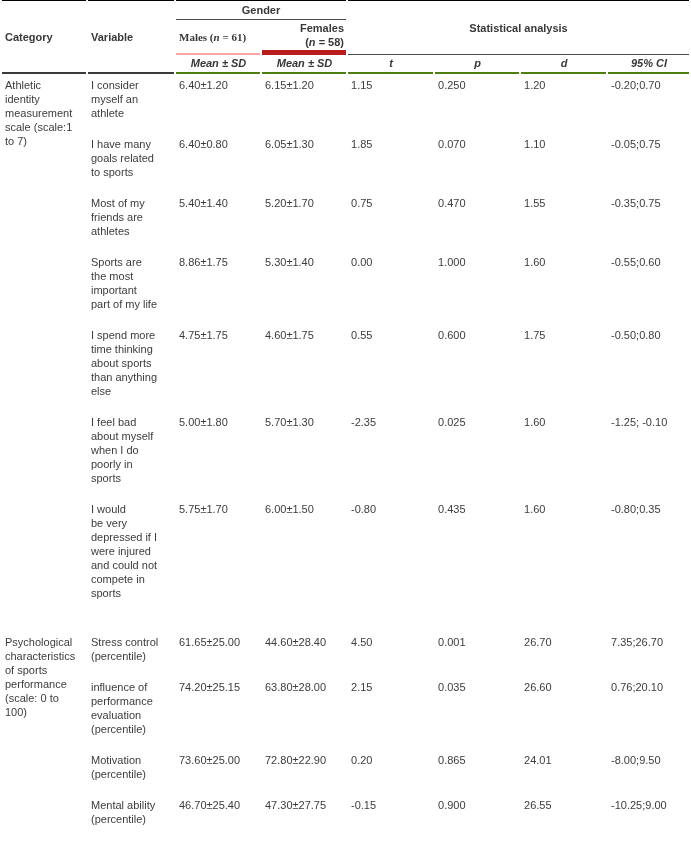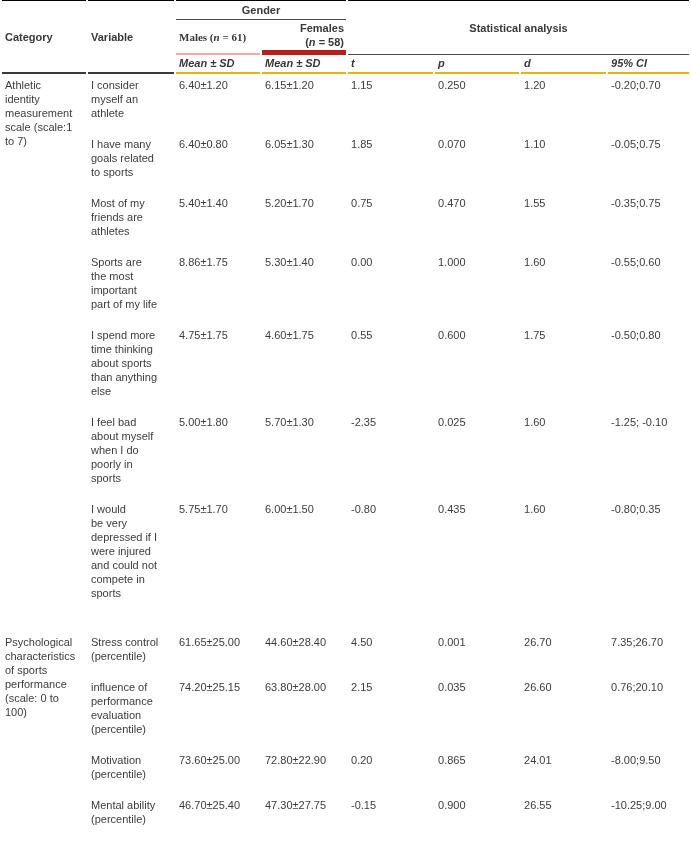--- a/index.html
+++ b/index.html
@@ -57,23 +57,23 @@
     height: 26px;
     font-family: Liberation Serif, serif;
   }
   td.females-head {
     text-align: right;
     border-bottom: 5px solid #b91c1c;
     height: 26px;
   }
   tr.subhead td {
     font-style: italic;
-    text-align: left;
+    text-align: center;
     padding: 1px 2px 2px 3px;
-    border-bottom: 2px solid #eab308;
+    border-bottom: 2px solid #4d7c0f;
     height: 14px;
     vertical-align: middle;
   }
   
   tbody td {
     vertical-align: top;
     text-align: left;
     padding: 4px 2px 13px 3px;
     white-space: pre-line;
     overflow: visible;

